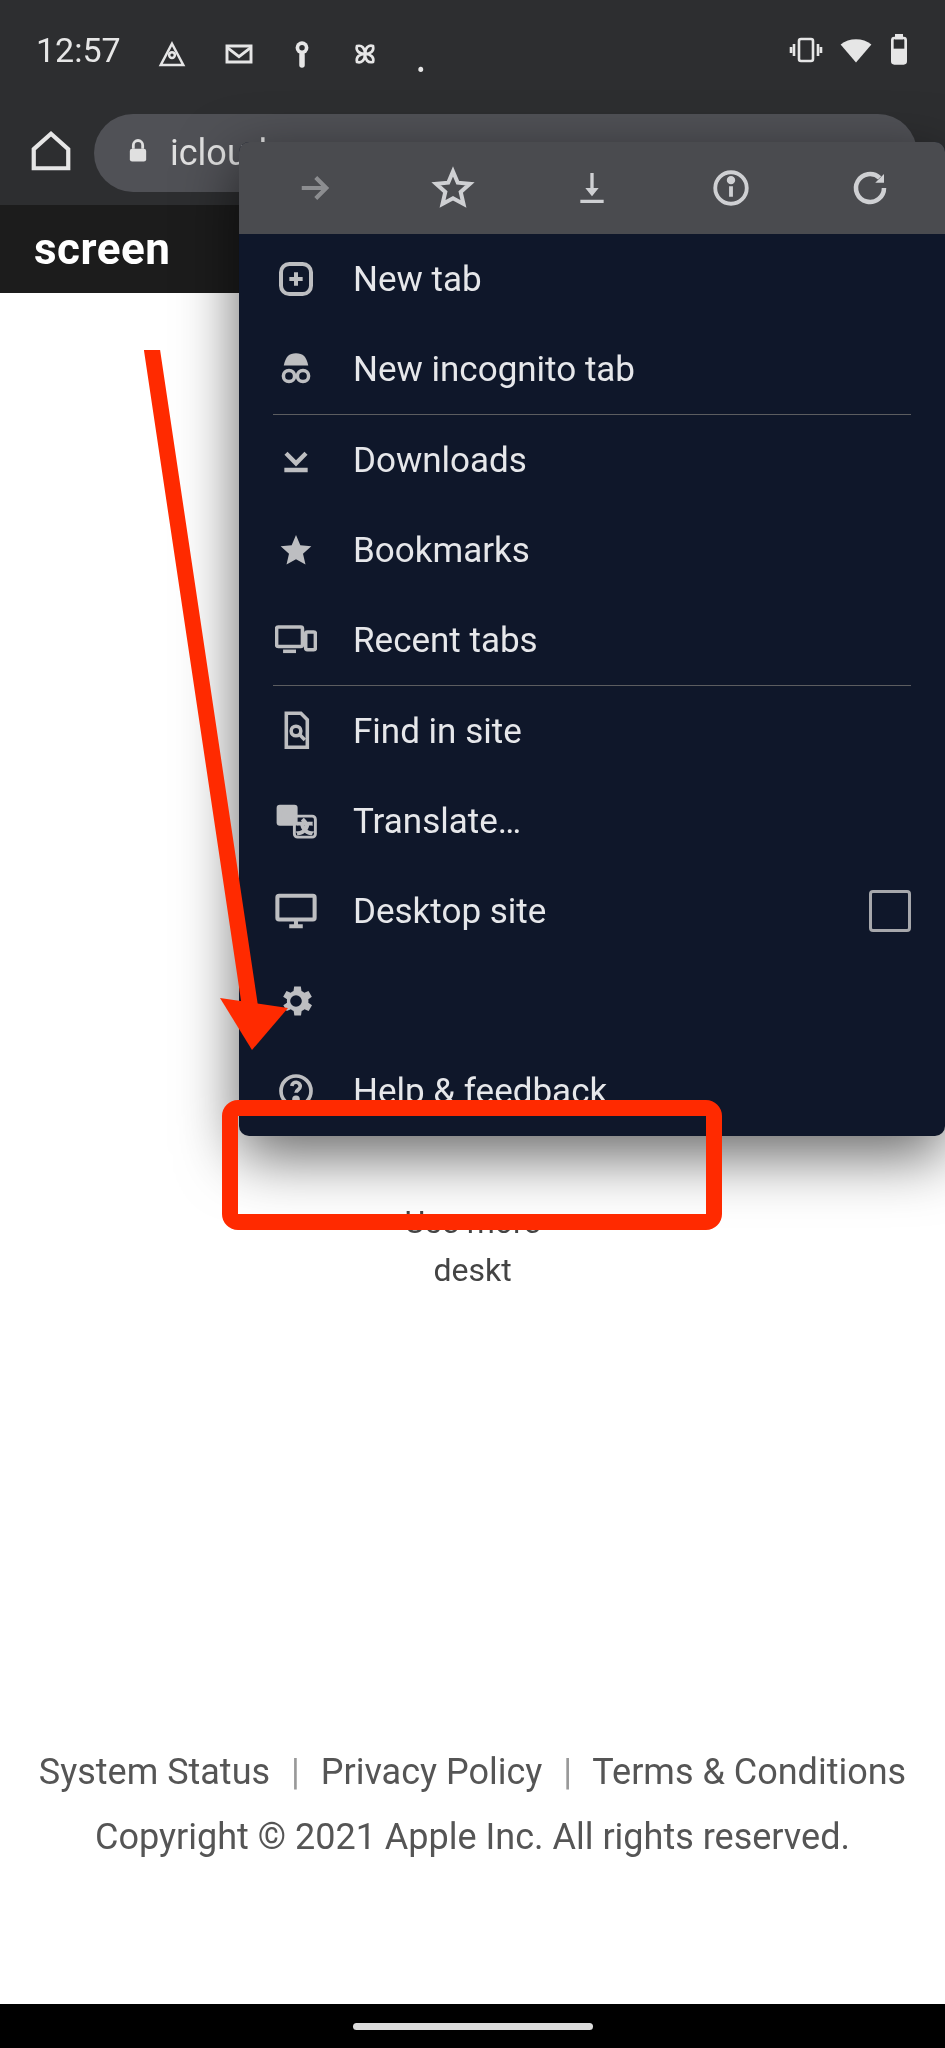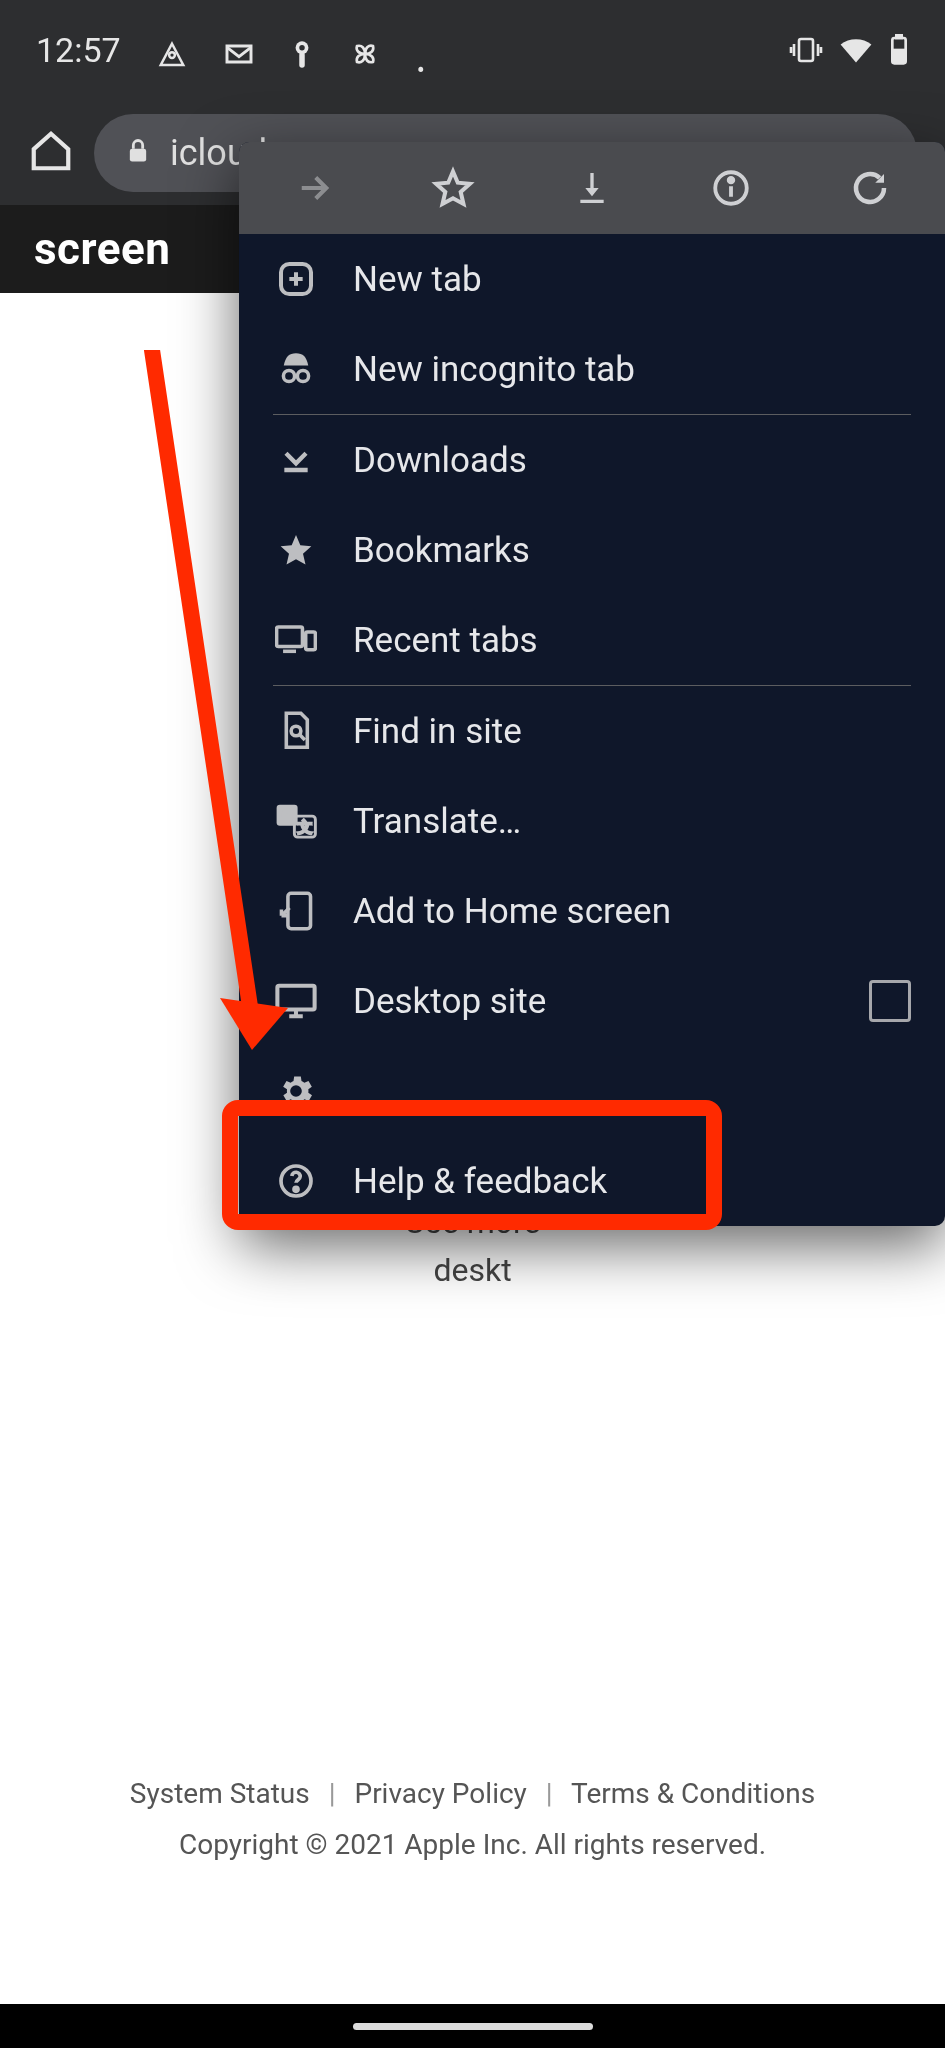--- a/index.html
+++ b/index.html
@@ -13,21 +13,21 @@
 .omnibox { flex:1; height:78px; background:#505156; border-radius:40px; display:flex; align-items:center; padding:0 30px; gap:18px; color:#e0e0e0; font-size:36px; }
 .home-icn { color:#e6e6e6; }
 .pageheader { height:88px; background:#1c1c1c; color:#fff; font-size:44px; font-weight:700; display:flex; align-items:center; padding:0 34px; letter-spacing:0.5px; }
 .content { position:absolute; top:293px; left:0; right:0; bottom:0; background:#fff; }
 .greeting { position:absolute; top:286px; left:50%; transform:translateX(-50%); font-size:58px; font-weight:700; color:#111; white-space:nowrap; }
 .apps-row { position:absolute; top:474px; left:0; right:0; display:flex; justify-content:center; gap:120px; }
 .app-tile { display:flex; flex-direction:column; align-items:center; gap:14px; }
 .app-icn { width:116px; height:116px; border-radius:26px; background:#fff; box-shadow:0 2px 10px rgba(0,0,0,.15); display:flex; align-items:center; justify-content:center; }
 .app-lbl { font-size:32px; color:#222; }
 .hint { position:absolute; top:905px; left:0; right:0; text-align:center; font-size:32px; color:#444; line-height:1.5; }
-.footer { position:absolute; bottom:178px; left:0; right:0; text-align:center; font-size:28px; color:#555; line-height:1.8; }
+.footer { position:absolute; bottom:178px; left:0; right:0; text-align:center; font-size:36px; color:#555; line-height:1.8; }
 .footer a { color:#555; }
 .footer .sep { margin:0 12px; color:#999; }
 .navbar { position:absolute; bottom:0; left:0; right:0; height:44px; background:#000; display:flex; align-items:center; justify-content:center; }
 .navpill { width:240px; height:7px; background:#dcdcdc; border-radius:4px; }
 
 .menu { position:absolute; top:108px; left:239px; width:706px; background:#0f172a; border-radius:10px; box-shadow:0 20px 60px rgba(0,0,0,.6); color:#e4e5e7; overflow:hidden;margin-top:34px; }
 .menu-top { height:92px; background:#4a4b4f; display:flex; align-items:center; justify-content:space-around; padding:0 6px; }
 .menu-top .mt-btn { width:88px; height:88px; display:flex; align-items:center; justify-content:center; color:#cfd0d3; }
 .menu-top .mt-btn.dim { color:#8c8d90; }
 .menu-item { height:90px; display:flex; align-items:center; padding:0 34px; gap:34px; font-size:35px; }
@@ -253,29 +253,20 @@
             <rect x="1" y="2" width="13" height="13" rx="2" fill="currentColor" stroke="none"></rect>
             <text x="7.5" y="12" text-anchor="middle" fill="#3f4043" font-size="9" font-weight="700">G</text>
             <rect x="12" y="9" width="13" height="13" rx="2"></rect>
             <text x="18.5" y="19" text-anchor="middle" fill="currentColor" font-size="9">文</text>
           </svg>
         </span>
       <span class="mi-lbl">Translate…</span>
     </div>
     <div class="menu-item">
       <span class="mi-icn">
-          <svg width="38" height="42" viewBox="0 0 22 26" fill="none" stroke="currentColor" stroke-width="2.2">
-            <rect x="6" y="2" width="14" height="22" rx="2"></rect>
-            <path d="M2 16l5-5M2 16h4M2 16v-4"></path>
-          </svg>
-        </span>
-      <span class="mi-lbl">Add to Home screen</span>
-    </div>
-    <div class="menu-item">
-      <span class="mi-icn">
           <svg width="44" height="40" viewBox="0 0 26 22" fill="none" stroke="currentColor" stroke-width="2.4">
             <rect x="2" y="2" width="22" height="14" rx="1"></rect>
             <path d="M9 20h8M13 16v4"></path>
           </svg>
         </span>
       <span class="mi-lbl">Desktop site</span>
       <span class="ck"></span>
     </div>
     <div class="menu-item">
       <span class="mi-icn">

